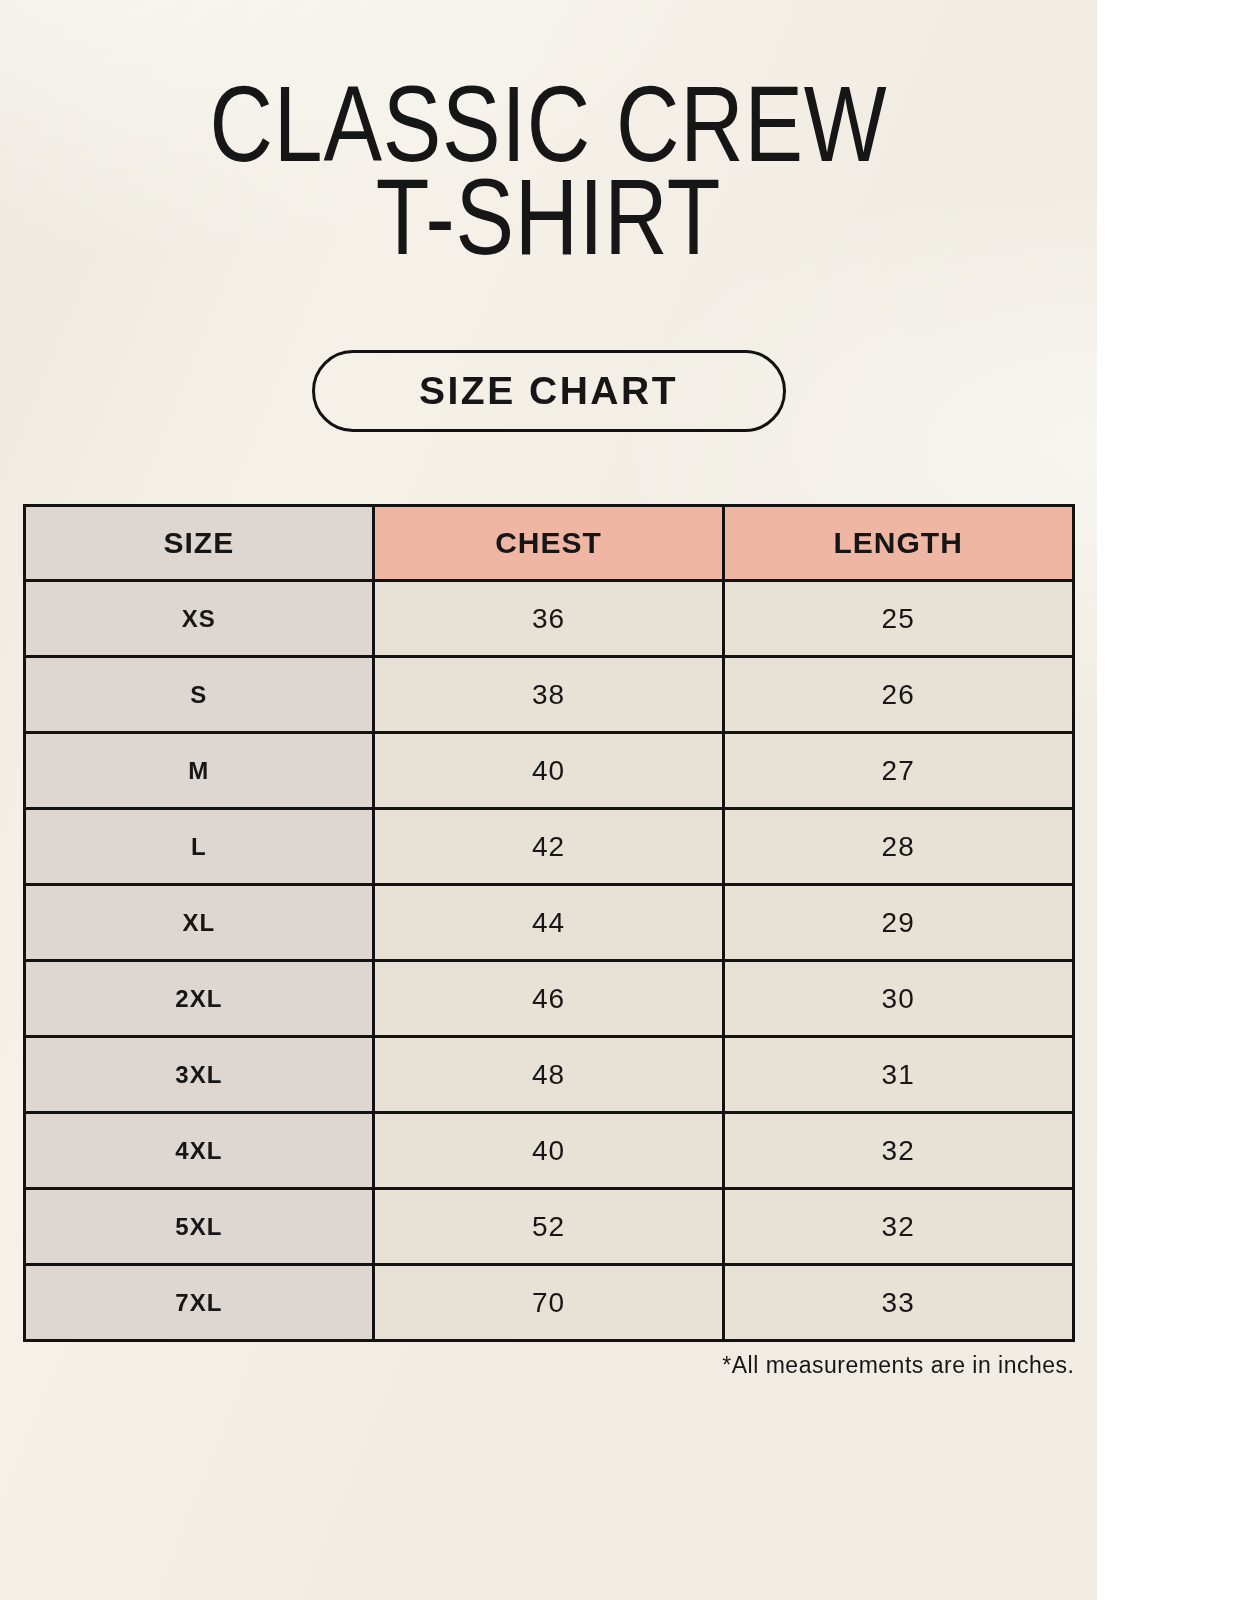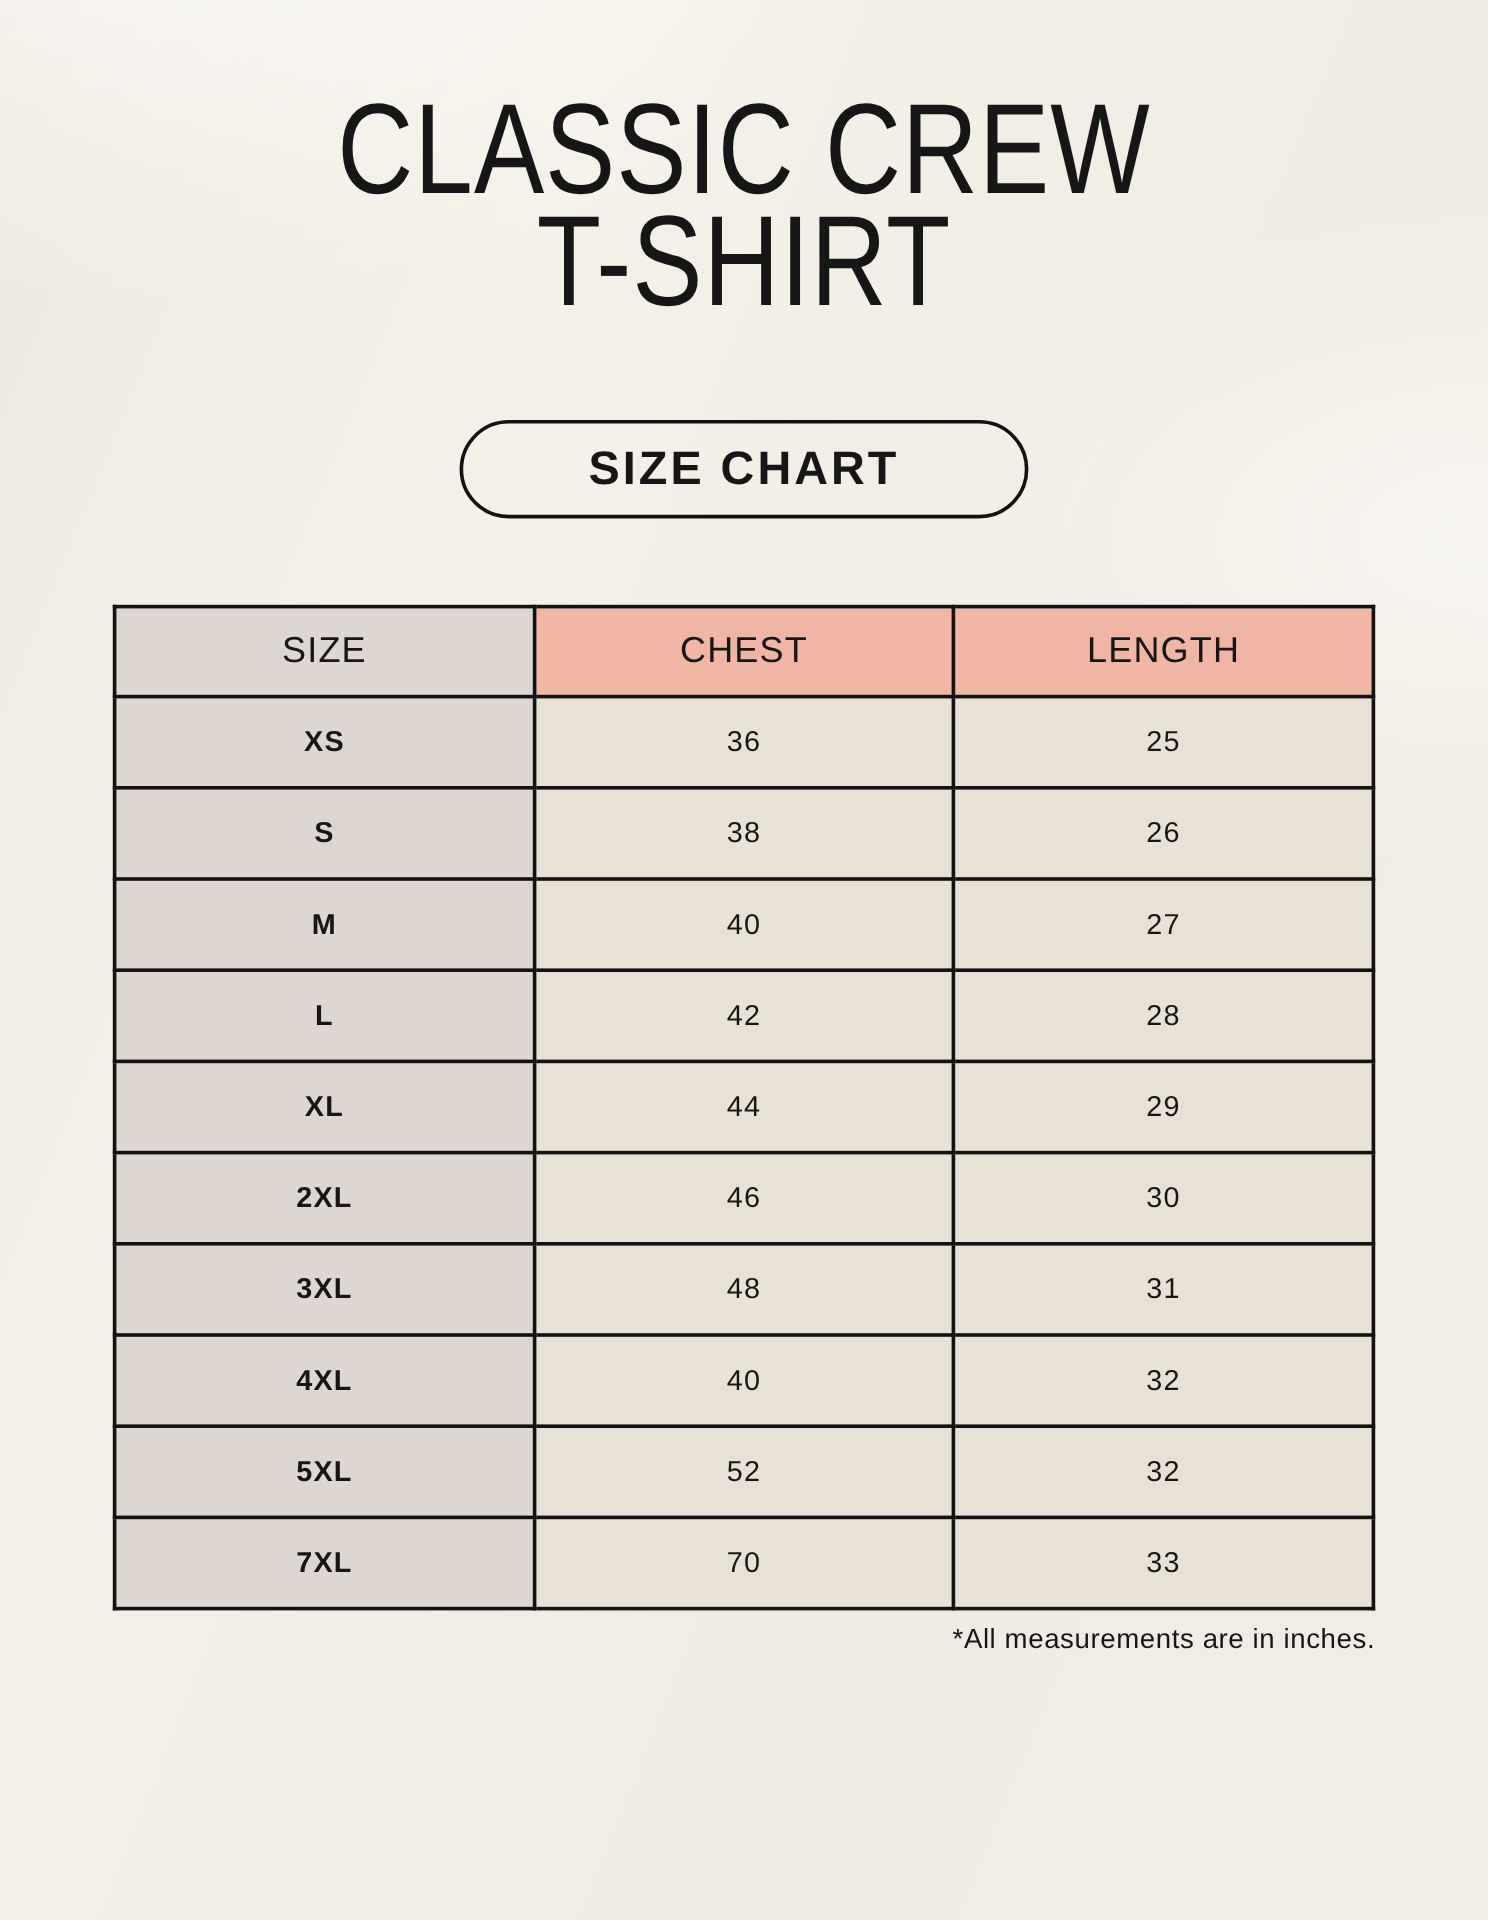--- a/index.html
+++ b/index.html
@@ -5,21 +5,21 @@
   * { margin: 0; padding: 0; box-sizing: border-box; }
 
   html, body {
     width: 1240px;
     font-family: "Liberation Sans", sans-serif;
     color: var(--text, #161616);
   }
 
   .page {
     position: relative;
-    width: 1240px;
+    width: 1097px;
     height: 1600px;
     overflow: hidden;
     background:
       radial-gradient(1000px 560px at 12% -5%, rgba(255,255,255,0.65), rgba(255,255,255,0) 60%),
       radial-gradient(900px 500px at 100% 28%, rgba(255,255,255,0.5), rgba(255,255,255,0) 55%),
       linear-gradient(112deg, rgba(224,217,204,0.38) 0%, rgba(255,255,255,0) 28%,
                       rgba(224,217,204,0.22) 62%, rgba(238,233,223,0.55) 100%),
       var(--background, #f5f1e9);
   }
 
@@ -71,34 +71,34 @@
     table-layout: fixed;
   }
   .size-chart th, .size-chart td {
     border: 3px solid var(--border, #121212);
     text-align: center;
     vertical-align: middle;
   }
   .size-chart th {
     height: 75px;
     font-size: 30px;
-    font-weight: normal;
+    font-weight: bold;
     letter-spacing: 1px;
   }
   .size-chart td { height: 76px; }
   .size-chart th.size-col,
   .size-chart td.size-col {
     background: var(--size-column, #ddd6d1);
   }
   .size-chart th.meas-col {
     background: var(--header-accent, #f0b6a4);
   }
   .size-chart td.val-cell {
     background: var(--value-cell, #e8e2d6);
-    font-size: 24px;
+    font-size: 28px;
     font-weight: normal;
     letter-spacing: 1px;
   }
   .size-chart td.size-col {
     font-size: 24px;
     font-weight: bold;
     letter-spacing: 1px;
   }
 
   

